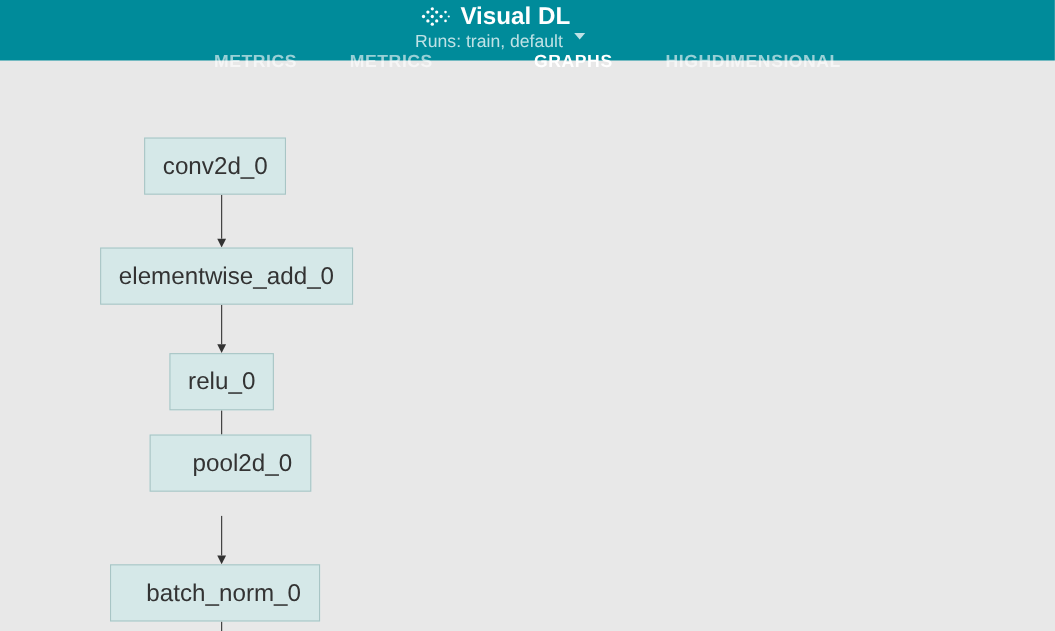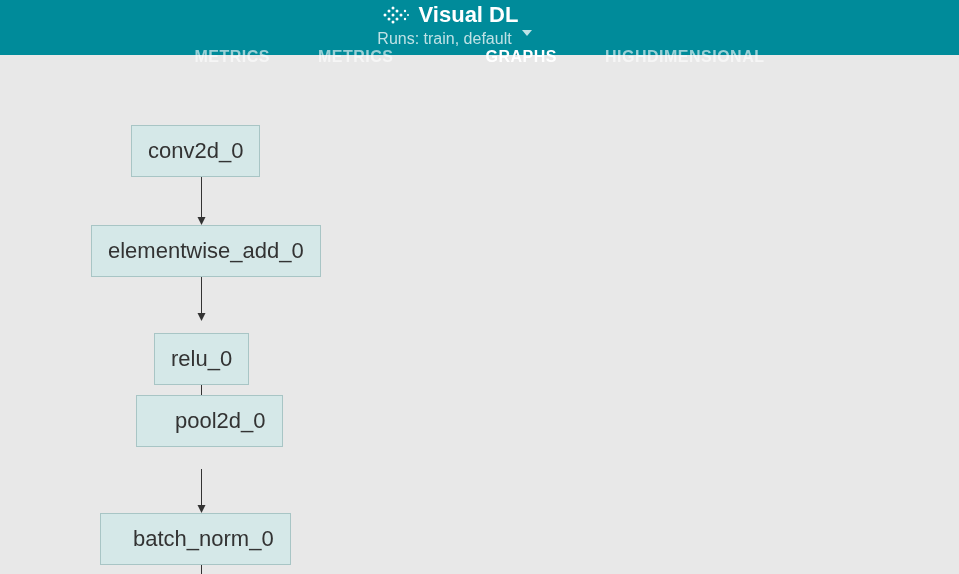--- a/index.html
+++ b/index.html
@@ -138,16 +138,16 @@
     <div class="arrowhead" style="left: 201px; top: 162px;"></div>
     <div class="edge" style="left: 201px; top: 222px; height: 36px;"></div>
     <div class="arrowhead" style="left: 201px; top: 258px;"></div>
     <div class="edge" style="left: 201px; top: 318px; height: 36px;"></div>
     <div class="arrowhead" style="left: 201px; top: 354px;"></div>
     <div class="edge" style="left: 201px; top: 414px; height: 36px;"></div>
     <div class="arrowhead" style="left: 201px; top: 450px;"></div>
     <div class="edge" style="left: 201px; top: 510px; height: 56px;"></div>
     <div class="node" style="left: 131px; top: 70px;">conv2d_0</div>
     <div class="node" style="left: 66px; top: 170px; margin-left: 25px;">elementwise_add_0</div>
-    <div class="node" style="left: 154px; top: 278px;">relu_0</div>
+    <div class="node" style="left: 154px; top: 266px;">relu_0</div>
     <div class="node" style="left: 136px; top: 340px; padding-left: 38px;">pool2d_0</div>
     <div class="node" style="left: 100px; top: 458px; padding-left: 32px;">batch_norm_0</div>
   </div>
 
 </body></html>

